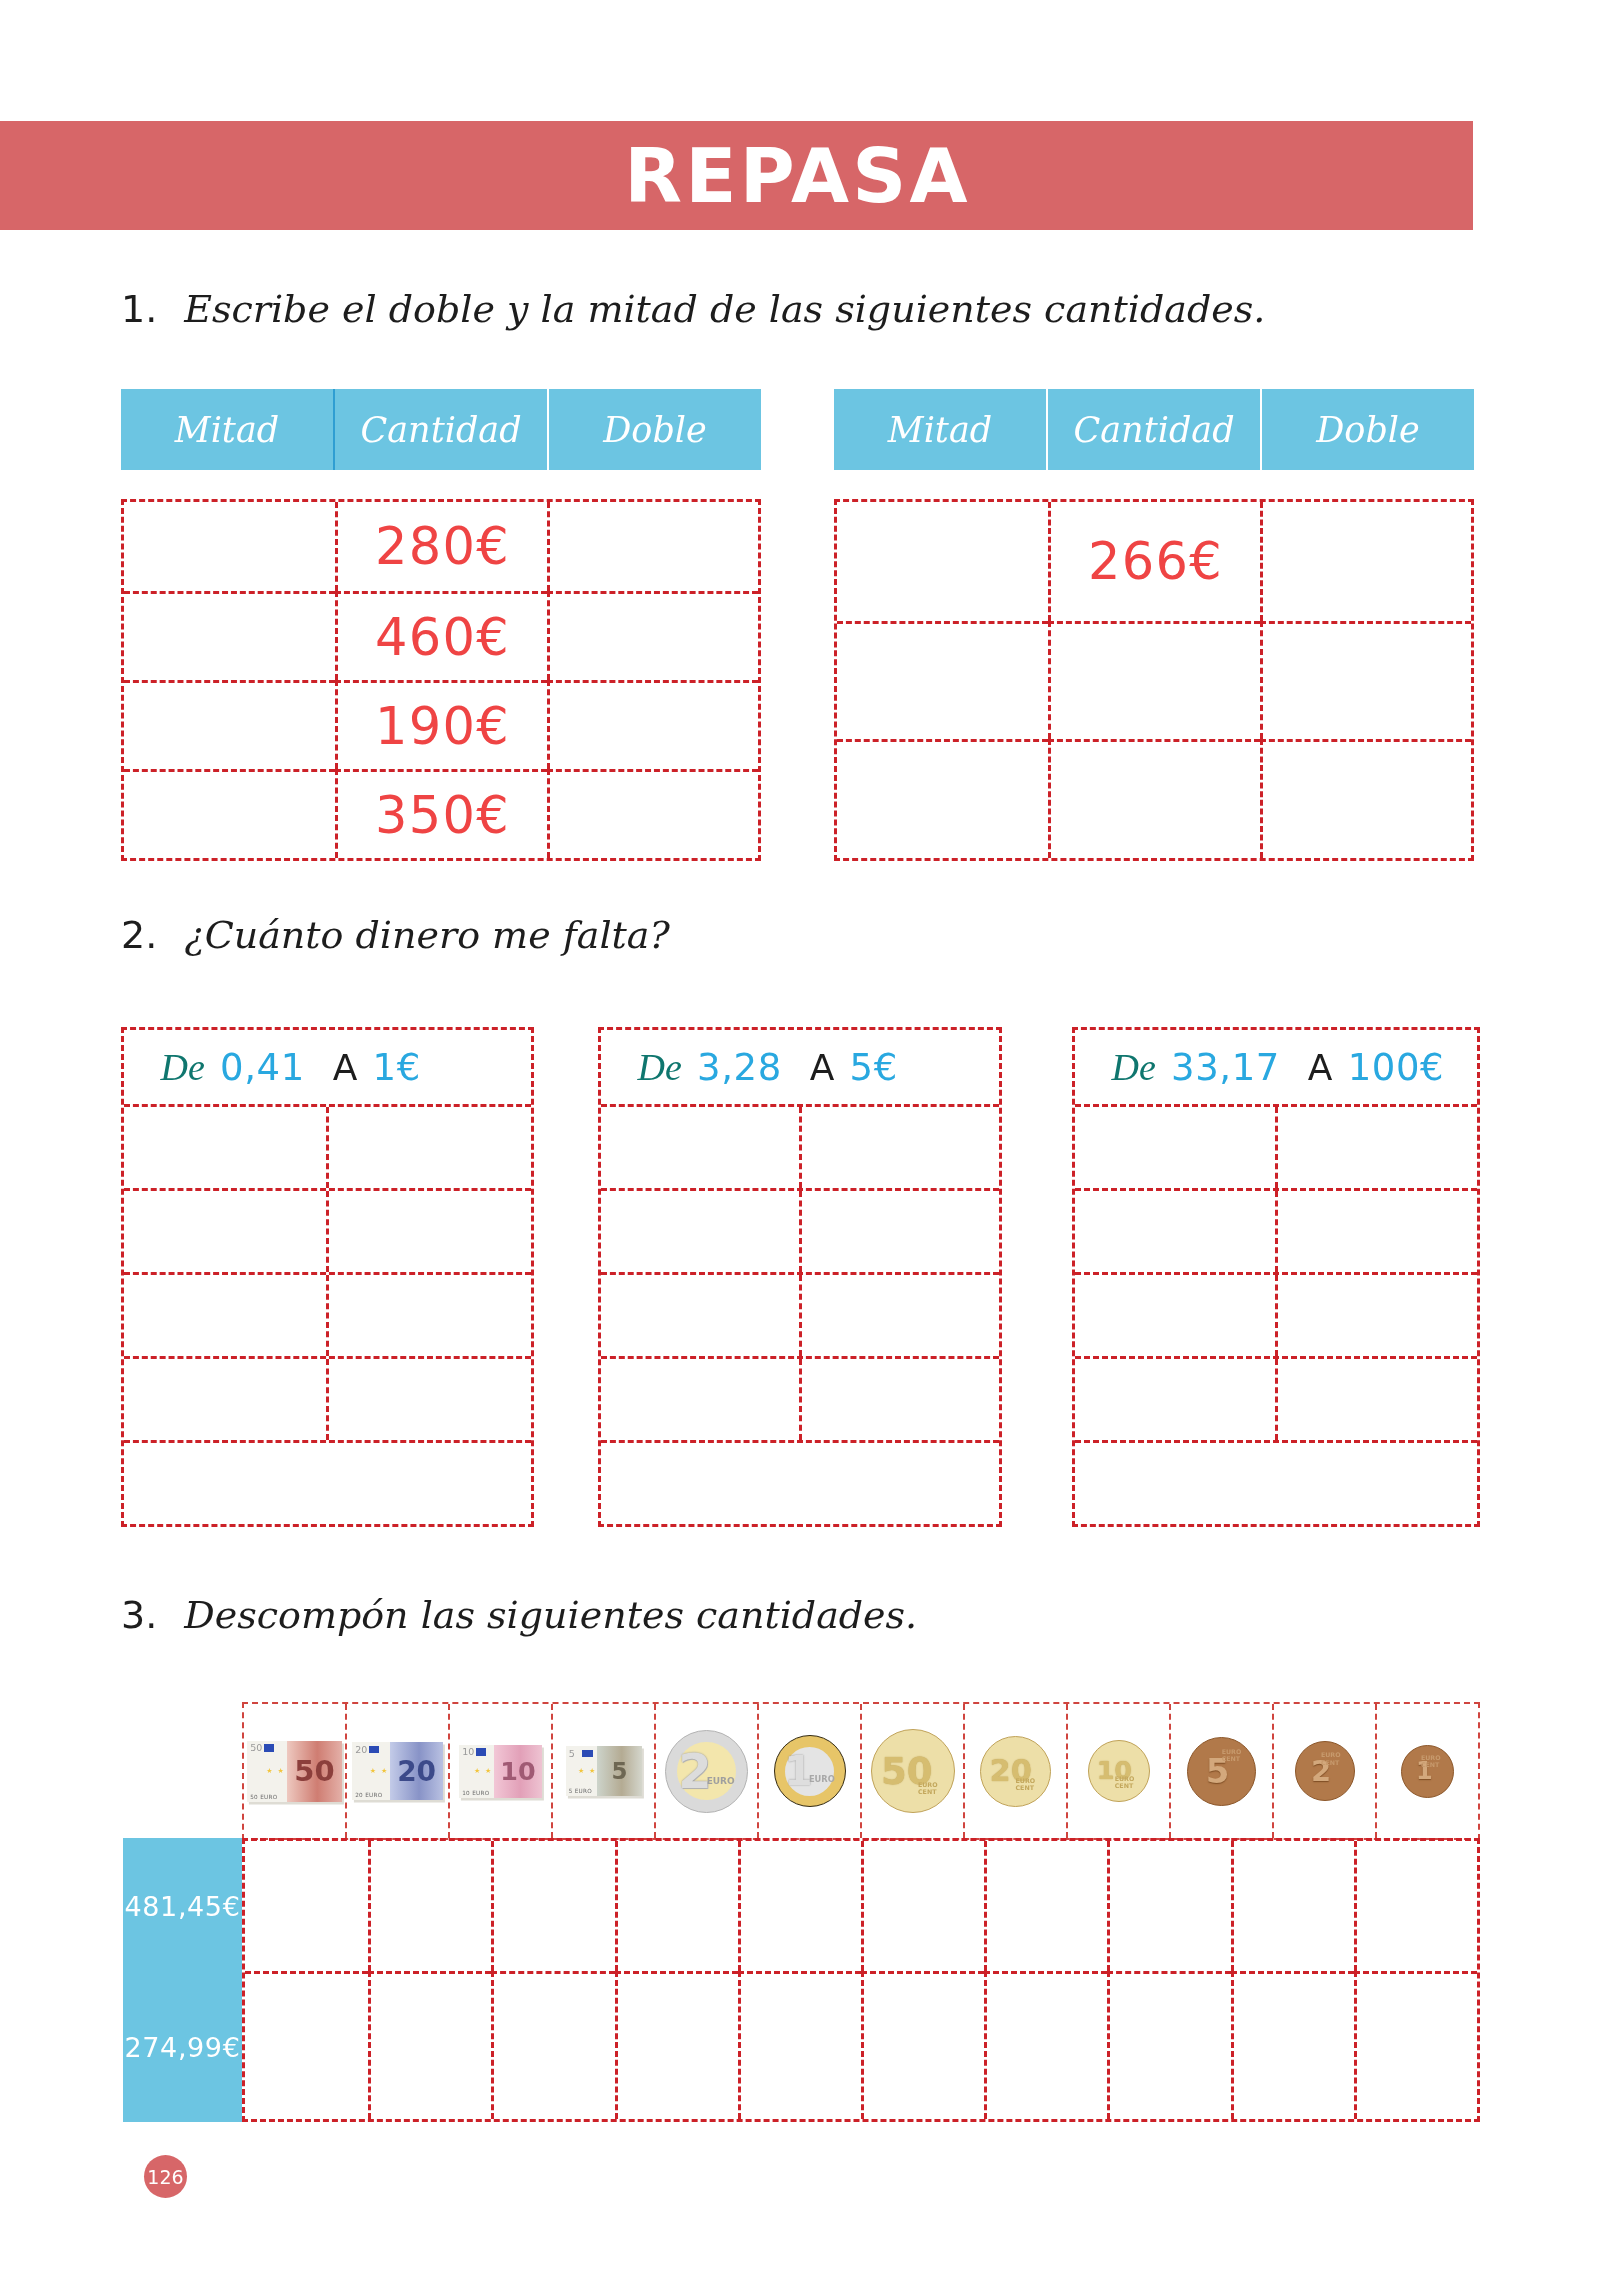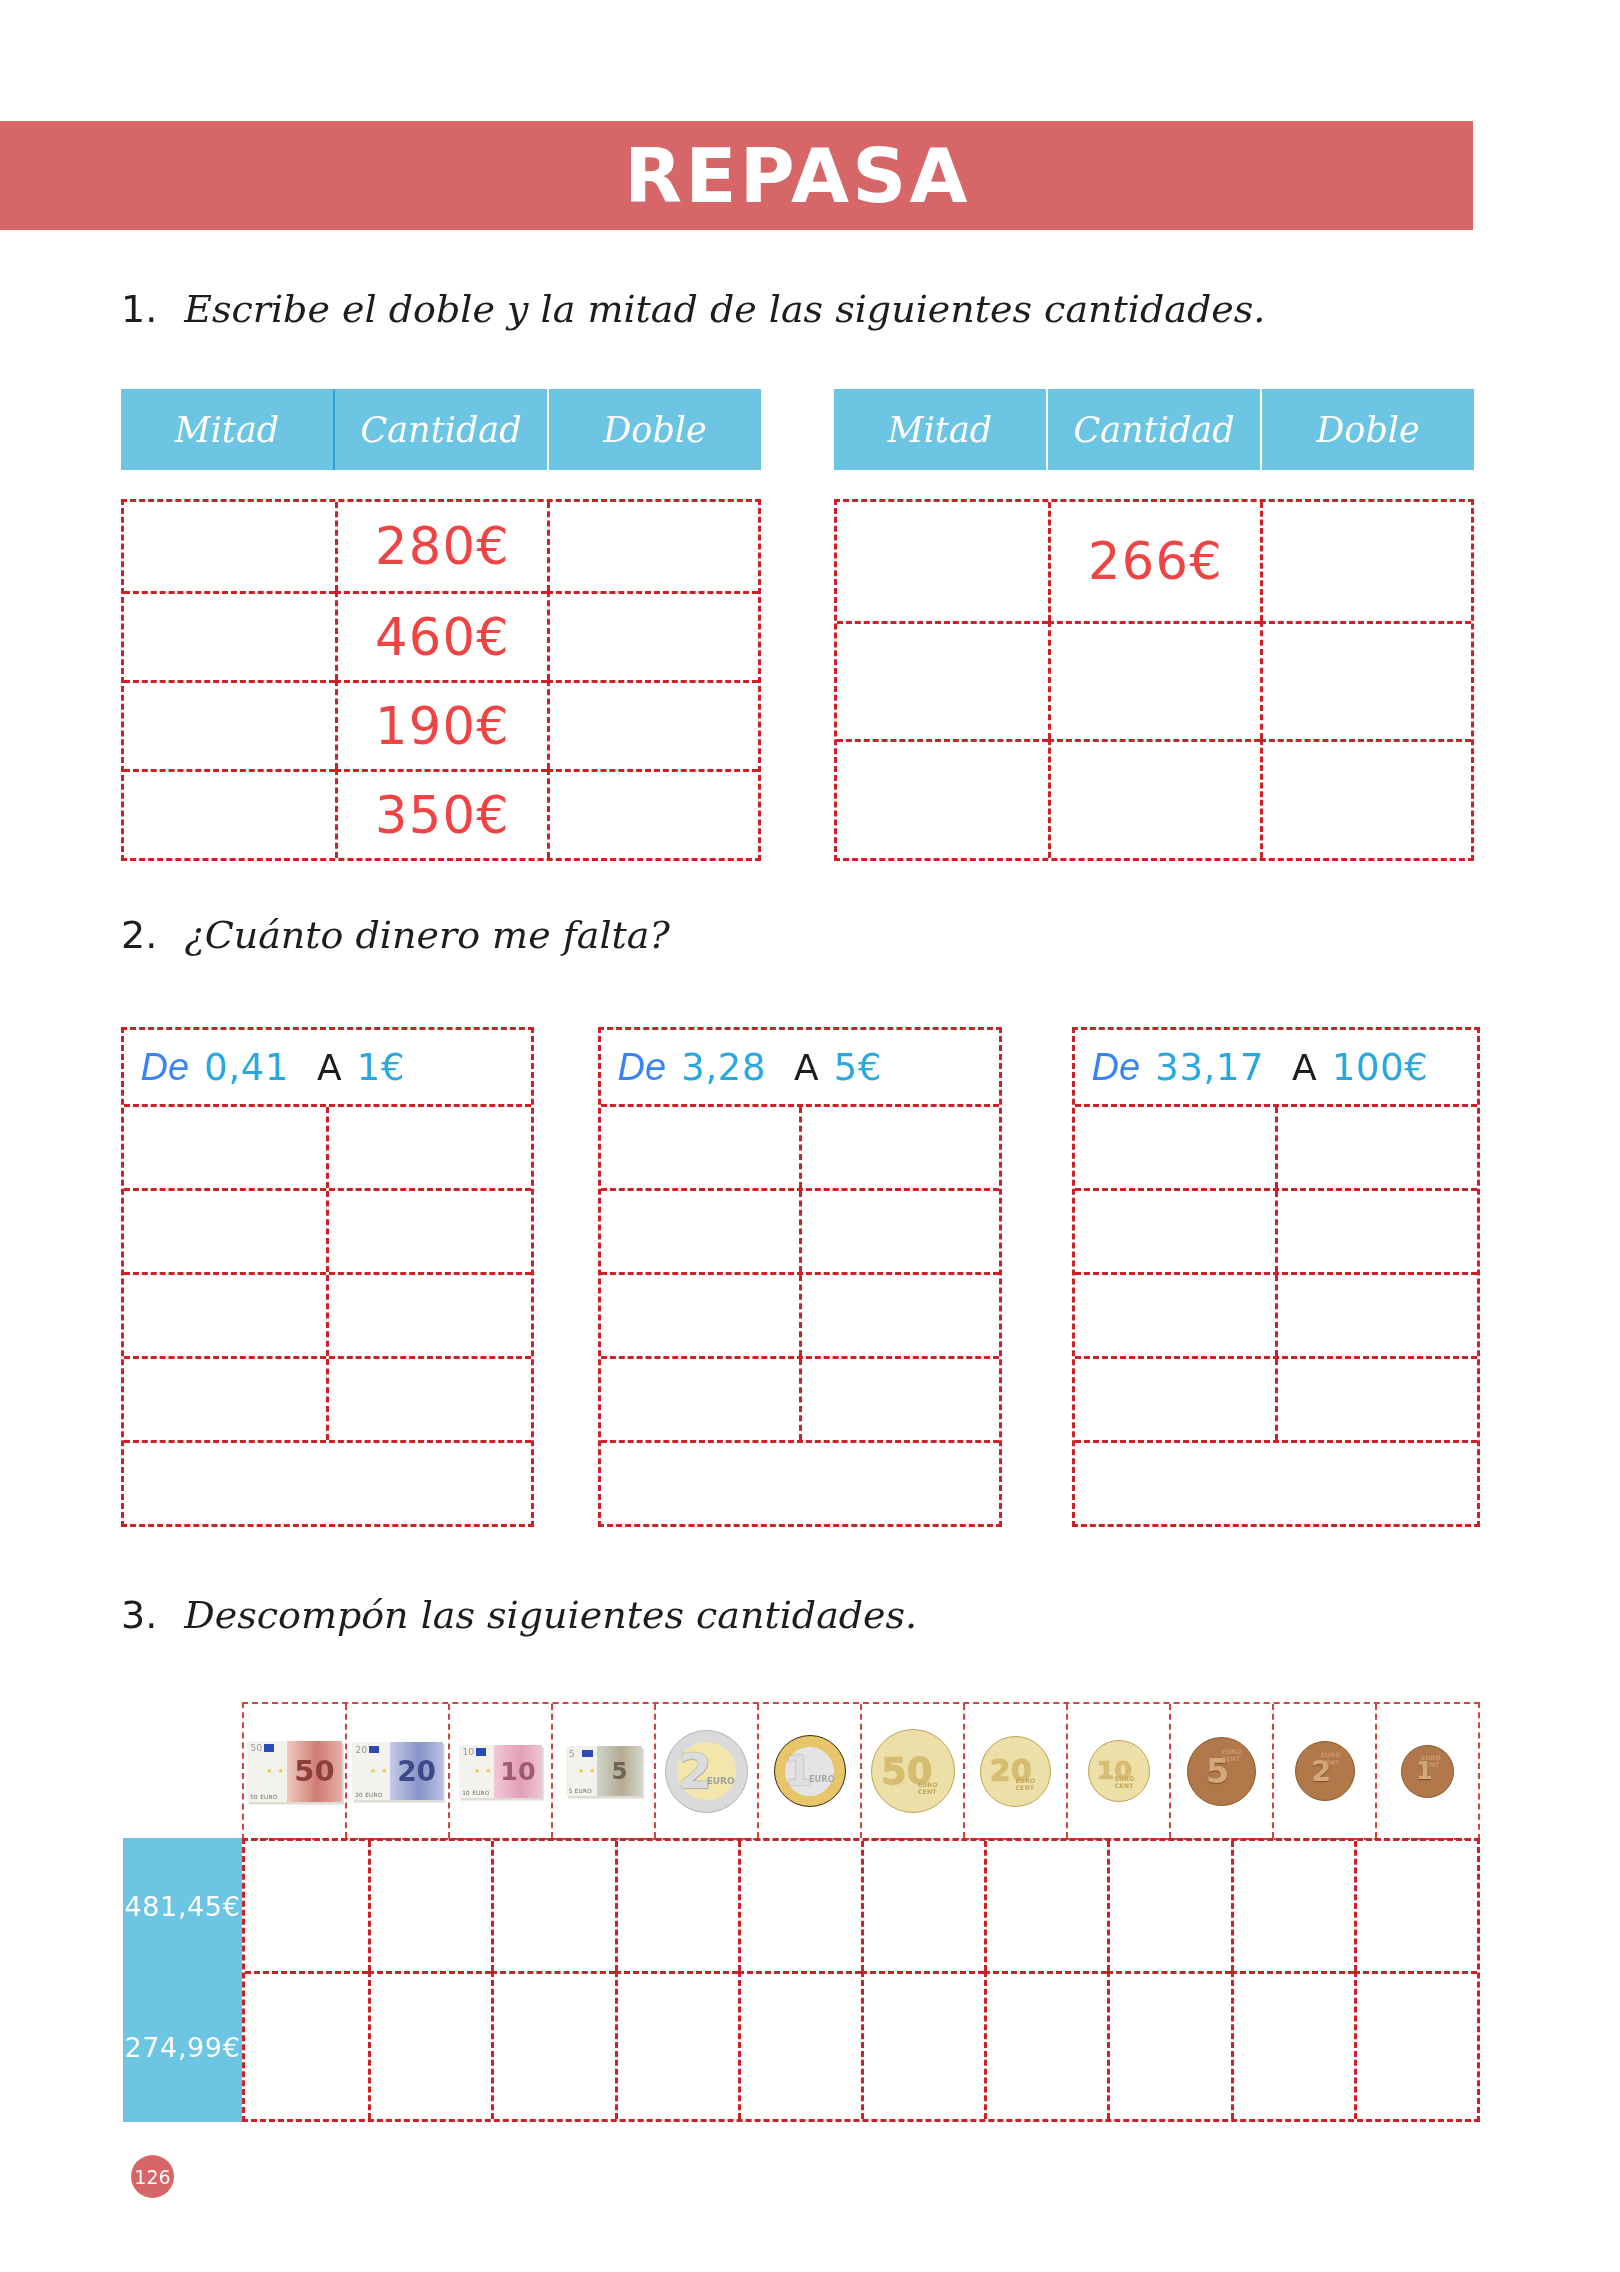--- a/index.html
+++ b/index.html
@@ -35,21 +35,21 @@
   .dg-cell:nth-child(-n+3){border-top:none;}
   .dg-cell:nth-child(3n+1){border-left:none;}
   .amount{font-size:51px;color:#ef4444;letter-spacing:1.3px;}
 
   
   .qbox{position:absolute;top:1027px;height:500px;border:3.2px dashed #cc2128;box-sizing:border-box;
         display:flex;flex-direction:column;}
   .qb0{left:121px;width:413px;} .qb1{left:598px;width:404px;} .qb2{left:1072px;width:408px;}
   .qhead{height:74px;border-bottom:3.2px dashed #cc2128;display:flex;align-items:center;
          padding-left:16.5px;gap:15.2px;}
-  .qde{font-size:38px;font-family:Liberation Sans, sans-serif;font-style:italic;color:#3b82f6;}
+  .qde{font-size:38px;font-family:Liberation Serif, serif;font-style:italic;color:#0f766e;margin-left:20px;}
   .qval{font-size:37px;color:#29a8e0;letter-spacing:0.6px;}
   .qa{font-size:36px;color:#1d1d1d;margin-left:12.7px;}
   .qrow{height:84px;border-bottom:3.2px dashed #cc2128;display:flex;box-sizing:border-box;}
   .qcell{flex:1;} .qcell + .qcell{border-left:3.2px dashed #cc2128;}
   .qbottom{flex:1;}
 
   
   .money-header{position:absolute;left:242px;top:1702px;width:1238px;height:138px;
                 border:2.5px dashed #d0453f;box-sizing:border-box;display:flex;}
   .mh-cell{flex:1;display:flex;align-items:center;justify-content:center;}
@@ -110,21 +110,21 @@
                      color:#c3a75c;font-weight:bold;text-align:left;}
 
   .ccopper{background:#b1794a;border:1.3px solid #8c572a;}
   .cc5{width:69px;height:69px;} .cc2{width:60px;height:60px;} .cc1{width:53px;height:53px;}
   .ccopper .coin-num{color:#d3a87c;text-shadow:0 0.6px 1.3px #7c4b22;margin-right:12%;}
   .cc5 .coin-num{font-size:34px;} .cc2 .coin-num{font-size:29px;} .cc1 .coin-num{font-size:24px;}
   .ccopper .coin-label{position:absolute;top:16%;right:8%;width:28px;font-size:6.3px;line-height:1.15;
                        color:#c79a6d;font-weight:bold;text-align:left;}
 
   
-  .page-num{position:absolute;left:131px;top:2155px;width:43px;height:43px;border-radius:50%;
+  .page-num{position:absolute;left:144px;top:2155px;width:43px;height:43px;border-radius:50%;
             background:#d76668;color:#ffffff;display:flex;align-items:center;justify-content:center;
             font-size:19px;}
 </style>
 </head>
 <body>
 
 <div class="page">
 
   <header class="band">
     <div class="band-title">REPASA</div>

